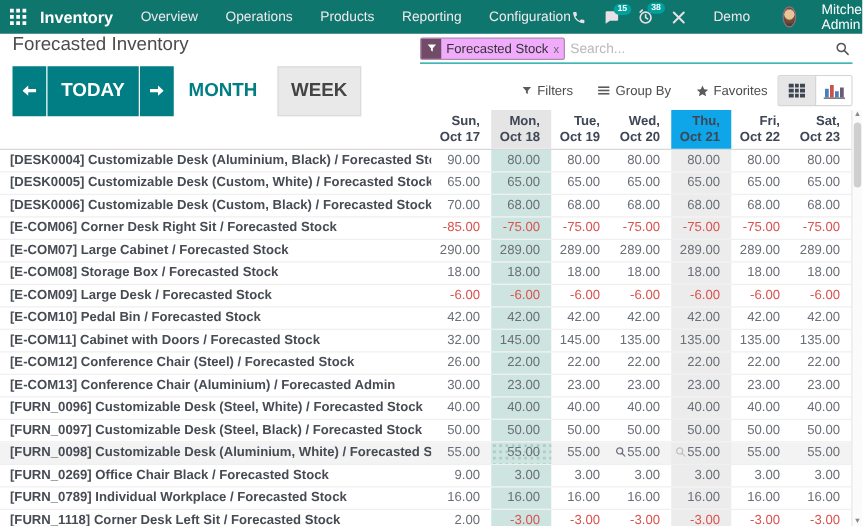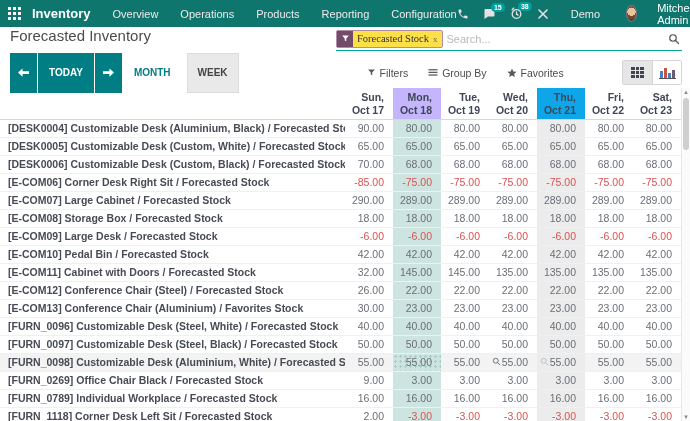--- a/index.html
+++ b/index.html
@@ -26,33 +26,33 @@
     background:radial-gradient(circle at 50% 38%, #e8c49a 0 40%, #6f4a32 41% 70%, #494032 71%); 
     border:1px solid #8d6f84; margin-left:12px; }
   .username { margin-left:6px; color:#fff; }
 
   
   .titlebar { height:30px; display:flex; padding:0 8px 0 10px; }
   .page-title { font-size:15px; color:#4c4c4c; }
   .searchbox { margin-left:auto; width:346px; display:flex; align-items:center;
     border-bottom:1px solid #00A09D; height:24px; position:relative; }
   .facet { display:flex; align-items:center; border:1px solid #b08cab; border-radius:2px;
-    height:18px; background:#fde047; margin-right:4px;font-family:Liberation Serif, serif; }
+    height:18px; background:#f0abfc; margin-right:4px; }
   .facet-icon { width:16px; height:16px; background:#714B67; display:flex;
     align-items:center; justify-content:center; }
   .facet-label { font-size:10.5px; color:#333; padding:0 4px; white-space:nowrap; }
   .facet-remove { font-size:9px; color:#666; padding:0 4px 0 0; cursor:pointer; }
   .searchbox input { border:none; outline:none; flex:1; font-size:11px; color:#444;
     font-family:"Liberation Sans",sans-serif; min-width:40px; }
   .searchbox input::placeholder { color:#b9b9b9; }
   .search-glass { margin-left:auto; padding-right:2px; cursor:pointer; display:flex; }
 
   
   .controlbar { height:31px; display:flex; align-items:center; padding:0 8px 0 10px; }
-  .btn { border:none; font-family:"Liberation Sans",sans-serif; font-size:10px;
+  .btn { border:none; font-family:"Liberation Sans",sans-serif; font-size:15px;
     font-weight:bold; cursor:pointer; height:40px; display:flex; align-items:center;
     justify-content:center; }
   .btn.teal { background:#017E84; color:#fff; padding:0 11px; }
   .btn.icon-btn { padding:0 8px; }
   .btn + .btn { margin-left:1px; }
   .btn.gray { background:#e9e9e9; color:#444; padding:0 10px; margin-left:8px;
     border:1px solid #dcdcdc; }
   .btn.link { background:transparent; color:#017E84; padding:0 8px; margin-left:4px; }
   .mid-controls { display:flex; gap:20px; margin-left:128px; align-items:center; }
   .mc { display:flex; align-items:center; gap:4px; font-size:10.5px; color:#4c4c4c;
@@ -71,21 +71,21 @@
 
   
   .grid { position:relative; height:333px; overflow:hidden; }
   .grow, .ghead { display:flex; }
   .glabel, .glabel-h { flex:1; min-width:0; }
   .gcell, .hcell { width:48px; flex:none; }
   .sb-space { width:9px; flex:none; }
   .ghead { height:32px; border-bottom:1px solid #d8d8d8; }
   .hcell { font-size:10.5px; font-weight:bold; color:#3f4655; text-align:right;
     padding:3px 9px 0 0; line-height:13px; cursor:pointer; }
-  .hcell.today { background:#c4b5fd; }
+  .hcell.today { background:#e5e5e5; }
   .hcell.hl { background:#0ea5e9; }
   .hcell span { display:block; }
   .grow { height:18px; border-bottom:1px solid #f0f0f0; cursor:pointer; }
   .glabel { font-size:10.5px; font-weight:bold; color:#474b53; line-height:17px;
     padding-left:8px; white-space:nowrap; overflow:hidden; }
   .gcell { font-size:10.5px; color:#6a6f77; text-align:right; line-height:17px;
     padding-right:9px; position:relative; }
   .gcell.today { background:#cde4e0; }
   .gcell.hl { background:#ececec; }
   .gcell.neg { color:#d9534f; }
@@ -384,21 +384,21 @@
           <div class="gcell">26.00</div>
           <div class="gcell today">22.00</div>
           <div class="gcell">22.00</div>
           <div class="gcell">22.00</div>
           <div class="gcell hl">22.00</div>
           <div class="gcell">22.00</div>
           <div class="gcell">22.00</div>
           <div class="sb-space"></div>
         </div>
         <div class="grow">
-          <div class="glabel">[E-COM13] Conference Chair (Aluminium) / Favorites Stock</div>
+          <div class="glabel">[E-COM13] Conference Chair (Aluminium) / Forecasted Admin</div>
           <div class="gcell">30.00</div>
           <div class="gcell today">23.00</div>
           <div class="gcell">23.00</div>
           <div class="gcell">23.00</div>
           <div class="gcell hl">23.00</div>
           <div class="gcell">23.00</div>
           <div class="gcell">23.00</div>
           <div class="sb-space"></div>
         </div>
         <div class="grow">

